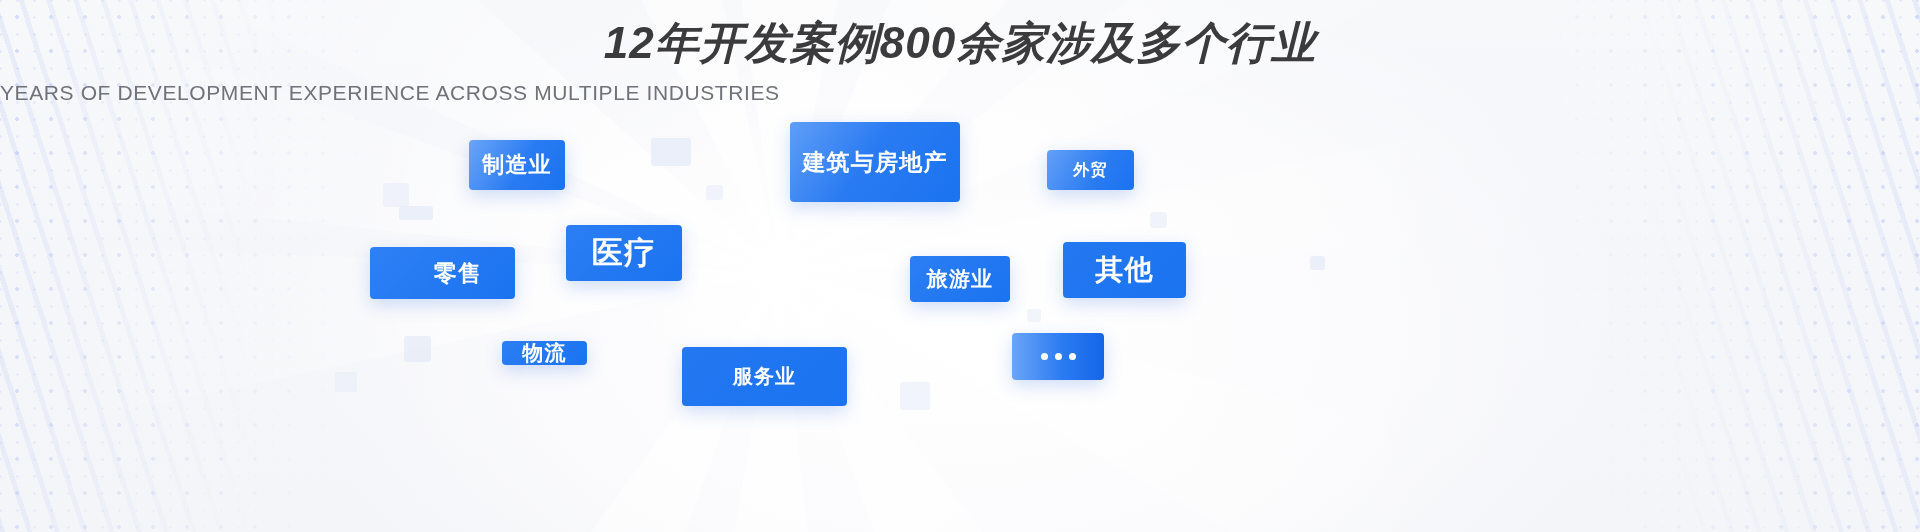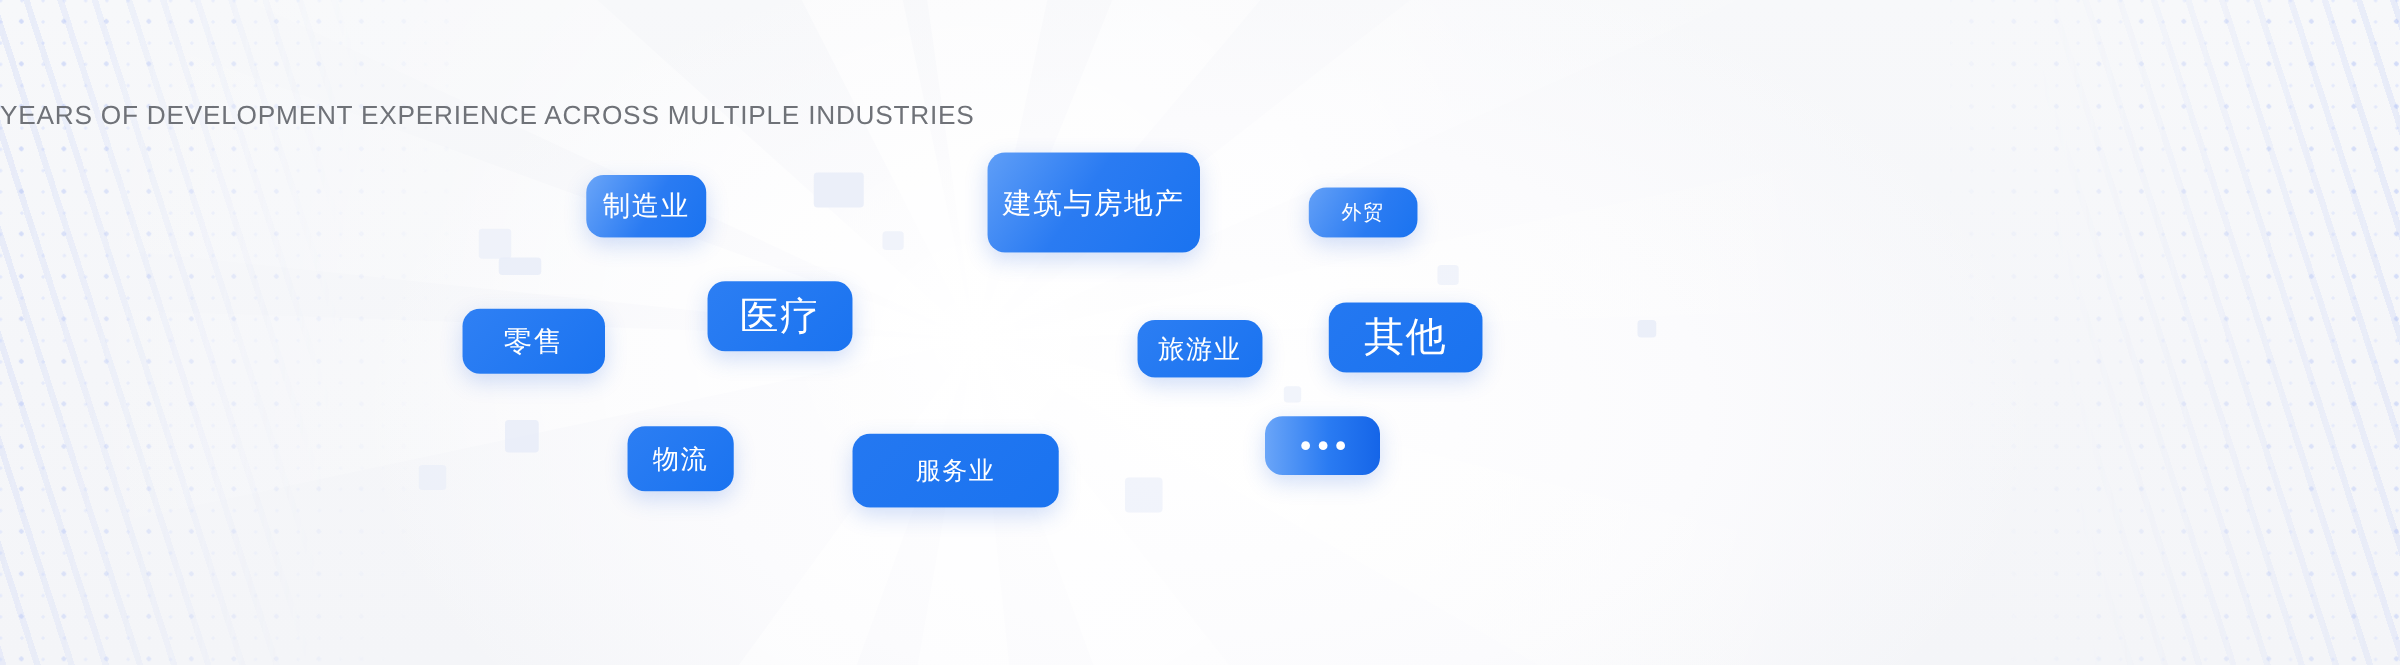--- a/index.html
+++ b/index.html
@@ -90,23 +90,23 @@
     background: #e8ecf8;
     border-radius: 3px;
   }
 
   
   .tag {
     position: absolute;
     display: flex;
     align-items: center;
     justify-content: center;
-    border-radius: 14px;
+    border-radius: 4px;
     color: #ffffff;
-    font-weight: 400;
+    font-weight: 700;
     letter-spacing: 1.2px;
     text-align: center;
     box-shadow: 0 6px 18px rgba(45,103,225,.22);
     user-select: none;
   }
   .tag .dots3 { display: flex; gap: 7px; }
   .tag .dots3 i {
     width: 7px; height: 7px; border-radius: 50%;
     background: #fff; display: block;
   }
@@ -223,45 +223,46 @@
       <div class="sq" style="left: 706px; top: 185px; width: 17px; height: 15px; background: rgb(232, 236, 248); opacity: 0.6;"></div>
       <div class="sq" style="left: 399px; top: 206px; width: 34px; height: 14px; background: rgb(232, 236, 248); opacity: 0.85;"></div>
       <div class="sq" style="left: 1150px; top: 212px; width: 17px; height: 16px; background: rgb(232, 236, 248); opacity: 0.6;"></div>
       <div class="sq" style="left: 1027px; top: 309px; width: 14px; height: 13px; background: rgb(232, 236, 248); opacity: 0.6;"></div>
       <div class="sq" style="left: 404px; top: 336px; width: 27px; height: 26px; background: rgb(232, 236, 248); opacity: 0.85;"></div>
       <div class="sq" style="left: 335px; top: 372px; width: 22px; height: 20px; background: rgb(232, 236, 248); opacity: 0.6;"></div>
       <div class="sq" style="left: 900px; top: 382px; width: 30px; height: 28px; background: rgb(232, 236, 248); opacity: 0.6;"></div>
       <div class="sq" style="left: 1310px; top: 256px; width: 15px; height: 14px; background: rgb(232, 236, 248); opacity: 0.85;"></div>
     </div>
 
+  <div class="title">12年开发案例800余家涉及多个行业</div>
   <div class="subtitle">YEARS OF DEVELOPMENT EXPERIENCE ACROSS MULTIPLE INDUSTRIES</div>
 
   <div id="tags-layer">
       <div class="tag" style="left: 469px; top: 140px; width: 96px; height: 50px; background: linear-gradient(120deg, rgb(106, 165, 248) 0%, rgb(42, 123, 242) 55%, rgb(26, 115, 240) 100%); font-size: 22px; color: rgb(255, 255, 255);">
         <span>制造业</span>
       </div>
-      <div class="tag" style="left: 370px; top: 247px; width: 114px; height: 52px; background: linear-gradient(135deg, rgb(47, 128, 244) 0%, rgb(26, 115, 240) 100%); font-size: 23px; color: rgb(255, 255, 255);">
+      <div class="tag" style="left: 370px; top: 247px; width: 114px; height: 52px; background: linear-gradient(135deg, rgb(47, 128, 244) 0%, rgb(26, 115, 240) 100%); font-size: 23px; color: rgb(255, 255, 255); padding-left: 31px;">
         <span>零售</span>
       </div>
       <div class="tag" style="left: 566px; top: 225px; width: 116px; height: 56px; background: linear-gradient(135deg, rgb(44, 126, 243) 0%, rgb(26, 115, 240) 100%); font-size: 31px; color: rgb(255, 255, 255);">
         <span>医疗</span>
       </div>
       <div class="tag" style="left: 790px; top: 122px; width: 170px; height: 80px; background: linear-gradient(125deg, rgb(95, 158, 247) 0%, rgb(42, 123, 242) 45%, rgb(26, 115, 240) 100%); font-size: 23px; color: rgb(255, 255, 255);">
         <span>建筑与房地产</span>
       </div>
       <div class="tag" style="left: 1047px; top: 150px; width: 87px; height: 40px; background: linear-gradient(120deg, rgb(99, 160, 247) 0%, rgb(42, 123, 242) 60%, rgb(26, 115, 240) 100%); font-size: 16px; color: rgb(255, 255, 255);">
         <span>外贸</span>
       </div>
       <div class="tag" style="left: 888px; top: 256px; width: 100px; height: 46px; background: linear-gradient(135deg, rgb(44, 126, 243) 0%, rgb(26, 115, 240) 100%); font-size: 21px; color: rgb(255, 255, 255); margin-left: 22px;">
         <span>旅游业</span>
       </div>
-      <div class="tag" style="left: 1063px; top: 242px; width: 123px; height: 56px; background: linear-gradient(135deg, rgb(36, 120, 241) 0%, rgb(26, 115, 240) 100%); font-size: 32px; color: rgb(255, 255, 255);">
+      <div class="tag" style="left: 1063px; top: 242px; width: 123px; height: 56px; background: linear-gradient(135deg, rgb(36, 120, 241) 0%, rgb(26, 115, 240) 100%); font-size: 28px; color: rgb(255, 255, 255);">
         <span>其他</span>
       </div>
-      <div class="tag" style="left: 502px; top: 341px; width: 85px; height: 52px; background: linear-gradient(135deg, rgb(44, 126, 243) 0%, rgb(26, 115, 240) 100%); font-size: 21px; color: rgb(255, 255, 255);">
+      <div class="tag" style="left: 502px; top: 341px; width: 85px; height: 24px; background: linear-gradient(135deg, rgb(44, 126, 243) 0%, rgb(26, 115, 240) 100%); font-size: 21px; color: rgb(255, 255, 255);">
         <span>物流</span>
       </div>
       <div class="tag" style="left: 682px; top: 347px; width: 165px; height: 59px; background: linear-gradient(135deg, rgb(36, 120, 241) 0%, rgb(26, 115, 240) 100%); font-size: 20px; color: rgb(255, 255, 255);">
         <span>服务业</span>
       </div>
       <div class="tag" style="left: 1012px; top: 333px; width: 92px; height: 47px; background: linear-gradient(90deg, rgb(106, 165, 248) 0%, rgb(42, 123, 242) 55%, rgb(21, 101, 232) 100%); font-size: 20px; color: rgb(255, 255, 255);">
         <span class="dots3">
           <i></i>
           <i></i>
           <i></i>

